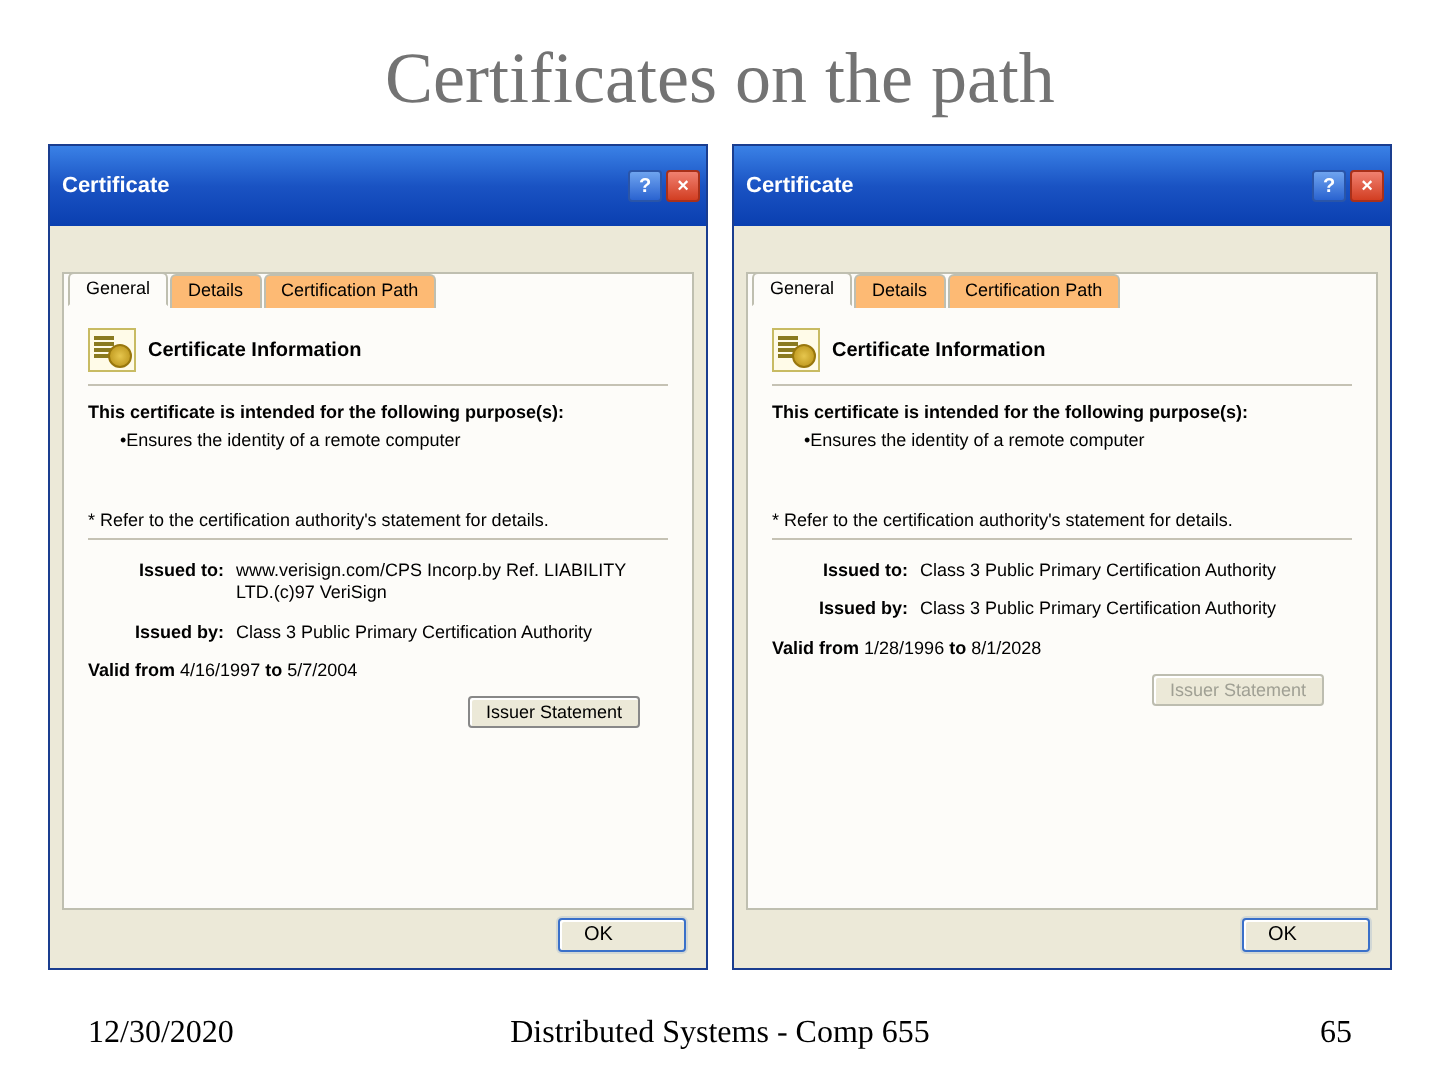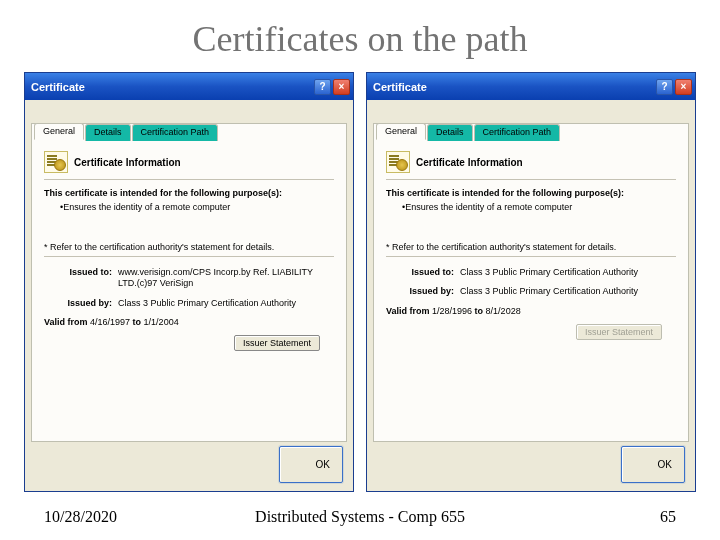--- a/index.html
+++ b/index.html
@@ -28,21 +28,21 @@
     width: 330px;
     font-family: Tahoma, Arial, sans-serif;
     font-size: 9px;
     color: #000;
     border: 1px solid #1a3d8f;
     background: #ece9d8;
     display: flex;
     flex-direction: column;
   }
   .titlebar {
-    height: 27px;
+    height: 40px;
     background: linear-gradient(to bottom, #3a81e6 0%, #1a53c3 50%, #0a3fb0 100%);
     display: flex;
     align-items: center;
     padding: 0 3px 0 6px;
     color: #fff;
     font-weight: bold;
     font-size: 11px;
   }
   .titlebar-text { flex: 1; }
   .titlebar-btns { display: flex; gap: 2px; }
@@ -66,21 +66,21 @@
   }
   .tabs {
     display: flex;
     position: relative;
     top: -1px;
     margin-left: 2px;
   }
   .tab {
     padding: 2px 8px 3px 8px;
     font-size: 9px;
-    background: #14b8a6;
+    background: #fdba74;
     border: 1px solid #bfbfb0;
     border-bottom: none;
     border-top-left-radius: 3px;
     border-top-right-radius: 3px;
     margin-right: 1px;
     position: relative;
     top: 1px;
   }
   .tab.active {
     background: #fdfcf9;
@@ -186,23 +186,23 @@
     border-color: #bdbdb0;
     background: #ece9d8;
   }
   .okrow {
     display: flex;
     justify-content: flex-end;
     padding: 4px 10px 8px 0;
   }
   .okbtn {
     min-width: 64px;
-    padding: 12px 12px;
+    padding: 2px 12px;
     font-size: 10px;
-    text-align: right;
+    text-align: left;
     background: #ece9d8;
     border: 1px solid #3a70c9;
     border-radius: 2px;
     box-shadow: inset 1px 1px 0 #fff, 0 0 0 1px rgba(58,112,201,.15);
   }
   .footer {
     position: absolute;
     bottom: 14px;
     left: 0; right: 0;
     display: flex;
@@ -256,21 +256,21 @@
           <div class="fieldval">www.verisign.com/CPS Incorp.by Ref. LIABILITY LTD.(c)97 VeriSign</div>
         </div>
         <div class="fieldrow">
           <div class="fieldlabel">Issued by:</div>
           <div class="fieldval">Class 3 Public Primary Certification Authority</div>
         </div>
         <div class="validrow">
           <span>Valid from</span>
           <span class="norm"> </span><span class="norm">4/16/1997</span>
           <span> </span><span>to</span>
-          <span class="norm"> </span><span class="norm">1/1/2004</span>
+          <span class="norm"> </span><span class="norm">5/7/2004</span>
         </div>
         <div class="btnrow">
           <div class="winbtn">Issuer Statement</div>
         </div>
       </div>
     </div>
     <div class="okrow">
       <div class="okbtn">OK</div>
     </div>
   </div>
@@ -319,16 +319,16 @@
       </div>
     </div>
     <div class="okrow">
       <div class="okbtn">OK</div>
     </div>
   </div>
 
 </div>
 
 <div class="footer">
-  <span>10/28/2020</span>
+  <span>12/30/2020</span>
   <span class="footer-center">Distributed Systems - Comp 655</span>
   <span class="footer-right">65</span>
 </div>
 
 </body></html>

